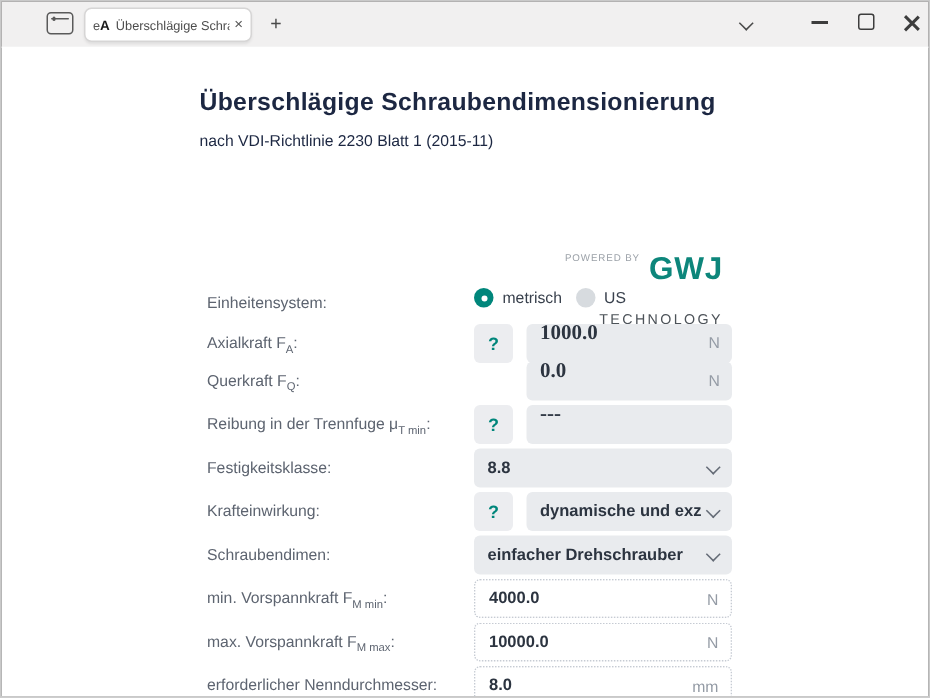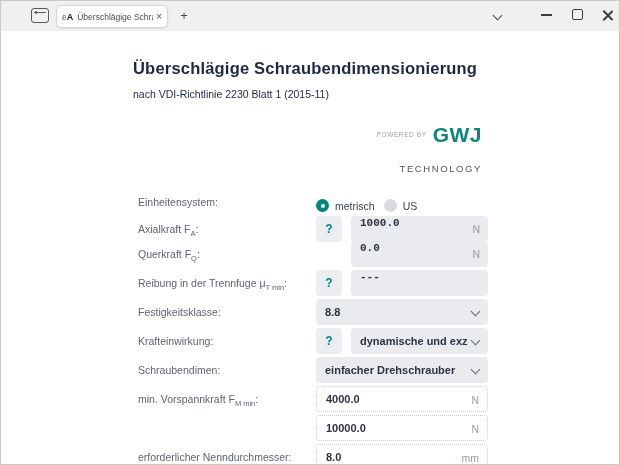--- a/index.html
+++ b/index.html
@@ -22,42 +22,42 @@
   .win-close{position:absolute;left:600px;top:6px;width:14px;height:16px;}
   .win-close::before,.win-close::after{content:"";position:absolute;left:6px;top:2px;width:1.6px;height:13px;background:#3d3d3d;}
   .win-close::before{transform:rotate(45deg);}
   .win-close::after{transform:rotate(-45deg);}
   
   .page{position:absolute;top:30px;left:0;right:0;bottom:0;background:#fff;}
   .page-title{position:absolute;left:132px;top:28px;font-size:16.5px;font-weight:700;color:#1c2742;letter-spacing:.2px;}
   .page-subtitle{position:absolute;left:132px;top:57px;font-size:10.5px;font-weight:400;color:#1c2742;}
   
   .logo{position:absolute;left:371px;top:93px;width:110px;}
-  .logo-row1{display:flex;align-items:center;justify-content:flex-end;}
+  .logo-row1{display:flex;justify-content:flex-end;margin-top:45px;}
   .powered-by{font-size:6.5px;color:#9ba1a8;letter-spacing:.6px;margin-right:6px;}
   .gwj{font-size:21px;font-weight:800;color:#0d867b;letter-spacing:.5px;line-height:1;}
   .logo-sub{text-align:right;font-size:9.5px;color:#4d5359;letter-spacing:1.6px;margin-top:18px;}
   
   .row{position:absolute;left:137px;width:350px;height:26px;}
   .lbl{position:absolute;left:0;top:0;height:26px;line-height:26px;font-size:10.5px;color:#5d6470;white-space:nowrap;}
   .lbl sub{font-size:7.5px;}
   .help{position:absolute;left:178px;top:0;width:26px;height:26px;background:#ecedf0;border:none;border-radius:4px;color:#00867b;font-weight:700;font-size:12px;font-family:"Liberation Sans",sans-serif;padding:0;}
   .field{position:absolute;top:0;height:26px;background:#e9ebee;border-radius:4px;box-sizing:border-box;}
   .field.narrow{left:213px;width:137px;}
-  .field input{position:absolute;left:0;top:0;width:100%;height:100%;background:transparent;border:none;outline:none;padding:0 24px 13px 9px;box-sizing:border-box;font-size:11px;font-weight:600;color:#2c3440;font-family:Liberation Mono, monospace;}
+  .field input{position:absolute;left:0;top:0;width:100%;height:100%;background:transparent;border:none;outline:none;padding:0 24px 13px 9px;box-sizing:border-box;font-size:14px;font-weight:600;color:#2c3440;font-family:Liberation Serif, serif;}
   .unit{position:absolute;right:8px;top:0;height:26px;line-height:26px;font-size:10.5px;color:#949ba5;}
   .selectbox{position:absolute;top:0;height:26px;background:#e9ebee;border-radius:4px;box-sizing:border-box;}
   .selectbox.full{left:178px;width:172px;padding-left:24px;}
   .selectbox.narrow{left:213px;width:137px;}
   .sel-val{position:absolute;left:9px;right:20px;top:0;height:26px;line-height:26px;font-size:11px;font-weight:600;color:#2c3440;white-space:nowrap;overflow:hidden;}
   .sel-chev{position:absolute;right:9px;top:9px;width:6px;height:6px;border-right:1.5px solid #646b76;border-bottom:1.5px solid #646b76;transform:rotate(45deg);}
   .output{position:absolute;top:0;height:26px;left:178px;width:172px;background:#fff;border:1px dotted #c6cbd3;border-radius:4px;box-sizing:border-box;padding-left:19px;}
   .out-val{position:absolute;left:9px;top:0;height:24px;line-height:24px;font-size:11px;font-weight:600;color:#2c3440;}
   
-  .radio-group{position:absolute;left:178px;top:0;height:20px;display:flex;align-items:flex-end;gap:9px;}
+  .radio-group{position:absolute;left:178px;top:0;height:20px;display:flex;align-items:flex-start;gap:9px;}
   .radio{display:flex;align-items:center;gap:6px;}
   .rdot{width:13px;height:13px;border-radius:50%;background:#d7dbdf;position:relative;}
   .radio.selected .rdot{background:#00867b;}
   .radio.selected .rdot::after{content:"";position:absolute;left:4.5px;top:4.5px;width:4px;height:4px;border-radius:50%;background:#fff;}
   .rlabel{font-size:10.5px;color:#39414d;}
 </style>
 </head>
 <body>
 
 <div class="window">
@@ -155,20 +155,21 @@
 
     <div class="row" style="top:355px">
       <span class="lbl"><span>min. Vorspannkraft F</span><sub>M min</sub><span>:</span></span>
       <div class="output">
         <span class="out-val">4000.0</span>
         <span class="unit">N</span>
       </div>
     </div>
 
     <div class="row" style="top:384px">
+      <span class="lbl"><span>max. Vorspannkraft F</span><sub>M max</sub><span>:</span></span>
       <div class="output">
         <span class="out-val">10000.0</span>
         <span class="unit">N</span>
       </div>
     </div>
 
     <div class="row" style="top:413px">
       <span class="lbl"><span>erforderlicher Nenndurchmesser</span><sub></sub><span>:</span></span>
       <div class="output">
         <span class="out-val">8.0</span>

